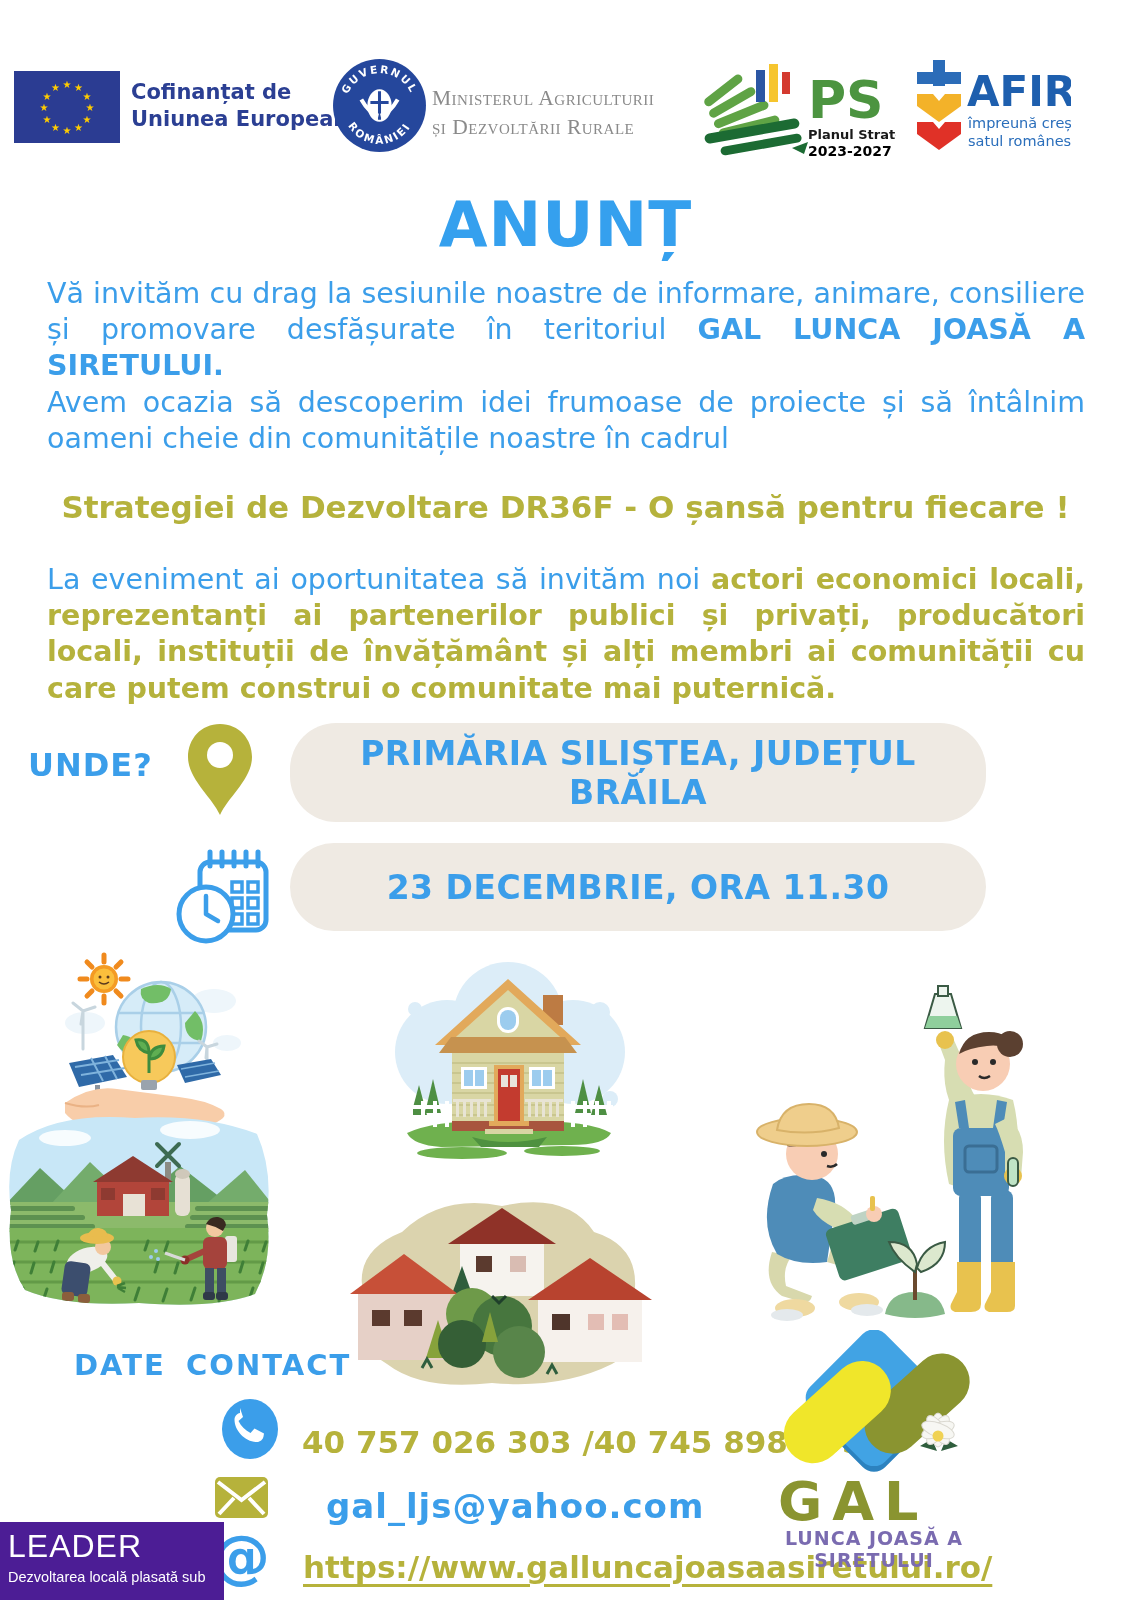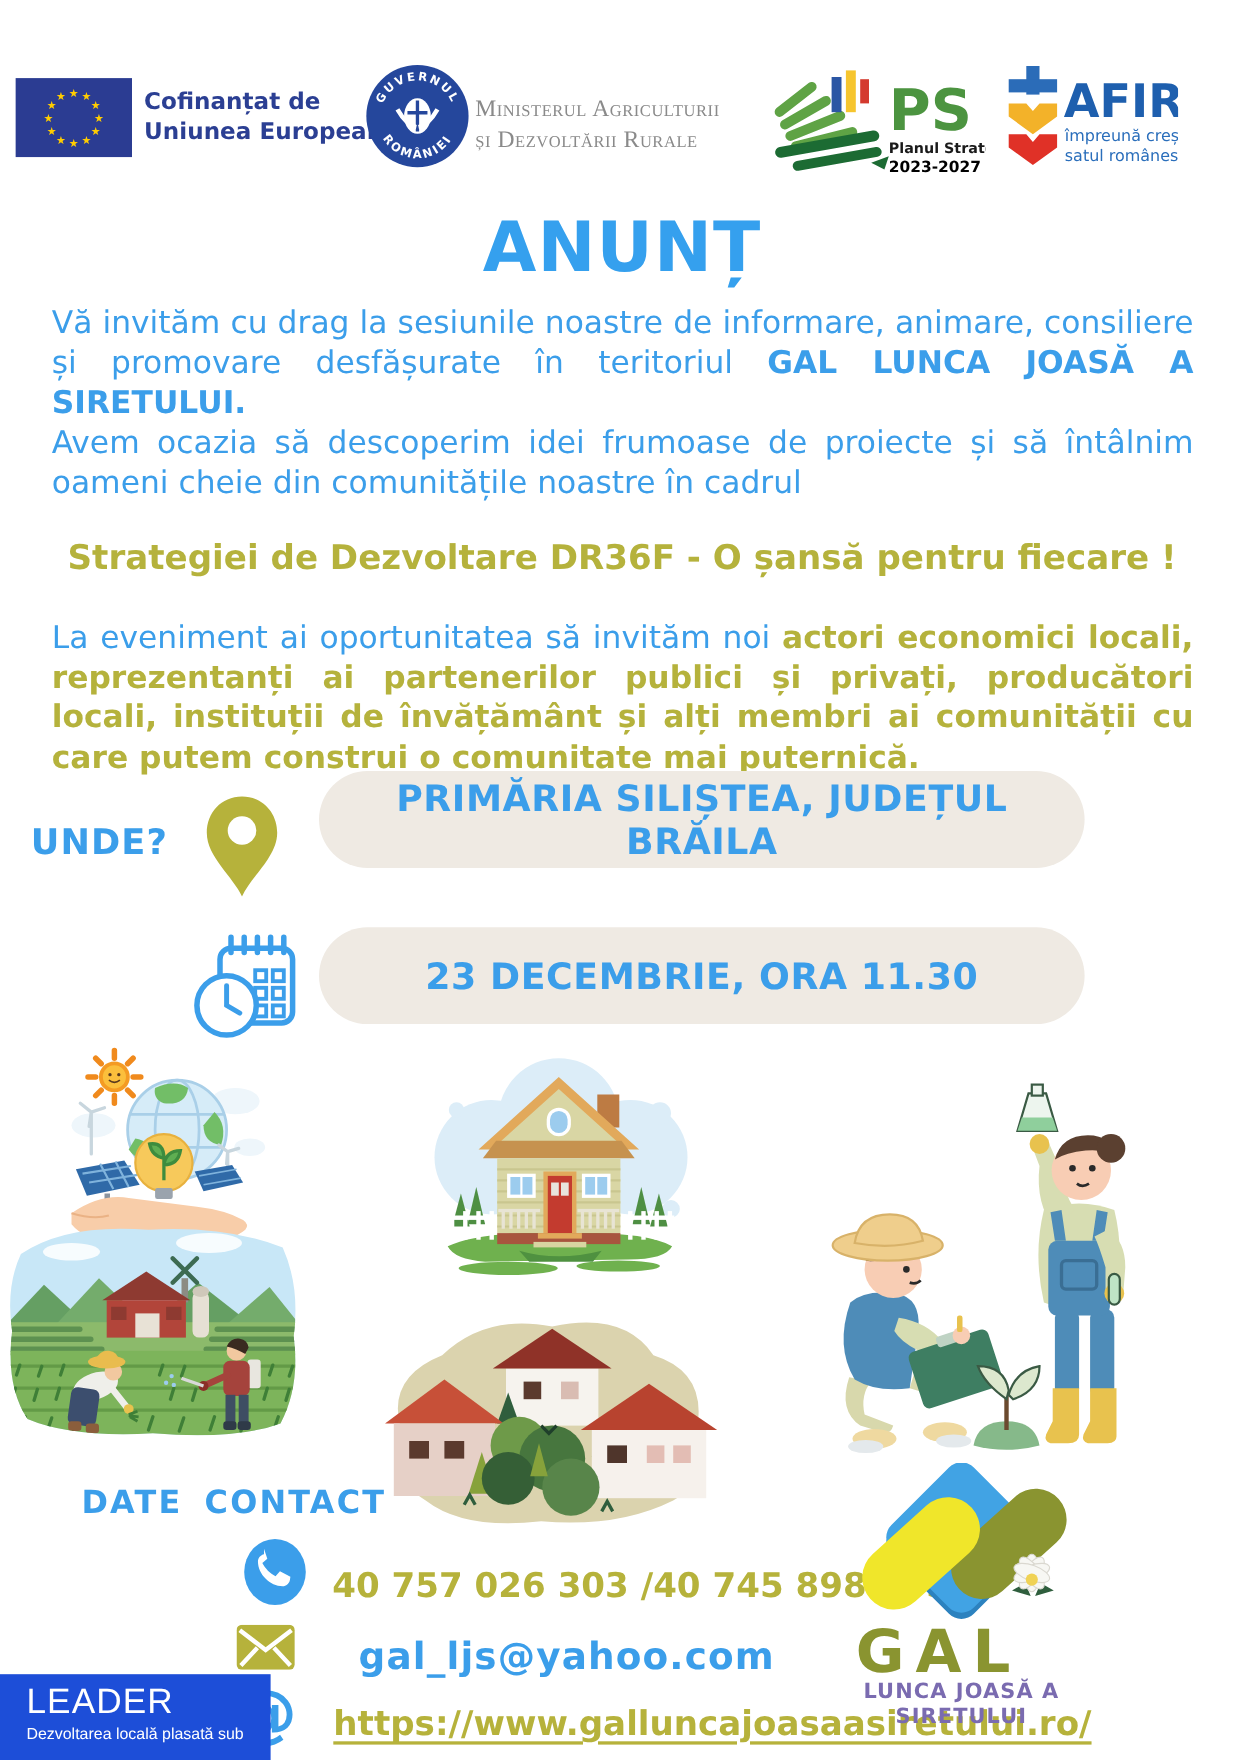--- a/index.html
+++ b/index.html
@@ -23,42 +23,42 @@
   #intro{top:276px}
   #subtitle{left:0;right:0;top:489px;text-align:center;font-size:31px;font-weight:bold;color:#B5B23C}
   #event{top:562px}
   .olive-bold{color:#B5B23C;font-weight:bold}
   
   .qlabel{font-size:32px;font-weight:800;color:#3B9EEA;letter-spacing:1px}
   #where-label{left:28px;top:746px}
   #pin-icon{left:184px;top:722px;width:72px;height:95px}
   .pill{background:#EFEAE3;border-radius:46px;display:flex;align-items:center;justify-content:center;
         font-size:33px;font-weight:800;color:#3B9EEA;letter-spacing:.5px;text-align:center}
-  #where-pill{left:290px;top:701px;width:696px;height:88px}
+  #where-pill{left:290px;top:723px;width:696px;height:99px}
   #when-label{left:12px;top:860px}
   #calclock-icon{left:174px;top:846px;width:102px;height:102px}
   #when-pill{left:290px;top:843px;width:696px;height:88px}
   
   #ill-eco{left:57px;top:951px;width:186px;height:182px}
   #ill-farm{left:5px;top:1110px;width:268px;height:196px}
   #ill-house{left:377px;top:957px;width:263px;height:213px}
   #ill-village{left:342px;top:1192px;width:316px;height:198px}
   #ill-people{left:677px;top:932px;width:390px;height:400px}
   
   #contact-heading{left:74px;top:1348px;font-size:29px;font-weight:700;color:#3B9EEA;letter-spacing:2px;word-spacing:8px}
   #phone-icon{left:221px;top:1398px;width:58px;height:62px}
   #phone-text{left:302px;top:1424px;font-size:31px;font-weight:bold;color:#B6B23B}
   #envelope-icon{left:215px;top:1477px;width:53px;height:41px}
   #email-text{left:326px;top:1486px;font-size:34px;font-weight:bold;color:#3B9EEA;letter-spacing:1px}
   #at-icon{left:212px;top:1523px;font-size:58px;font-weight:800;color:#3B9EEA}
   #url-text{left:303px;top:1549px;font-size:31px;font-weight:bold;color:#B6B23B;
             text-decoration:underline;text-decoration-thickness:3px;text-underline-offset:6px}
   
-  #leader{left:0;top:1522px;width:246px;height:78px;background:#1d4ed8;color:#fff;
-          padding:8px 24px;font-family:"Liberation Sans",sans-serif}
+  #leader{left:0;top:1522px;width:224px;height:78px;background:#4c1d95;color:#fff;
+          padding:8px 8px;font-family:"Liberation Sans",sans-serif}
   #leader .t{font-size:32px;font-weight:400;letter-spacing:1px;line-height:1}
   #leader .s{font-size:14.5px;line-height:1.25;margin-top:6px}
   
   #gal-logo{left:768px;top:1330px;width:212px;height:148px}
   #gal-name{left:768px;top:1470px;width:212px;text-align:left;font-size:54px;font-weight:800;
             color:#8A9430;letter-spacing:10px;text-indent:10px}
   #gal-subtitle{left:733px;top:1527px;width:282px;text-align:center;font-size:19px;font-weight:bold;
                 color:#7A6BB0;letter-spacing:1px}
 </style>
 </head>

